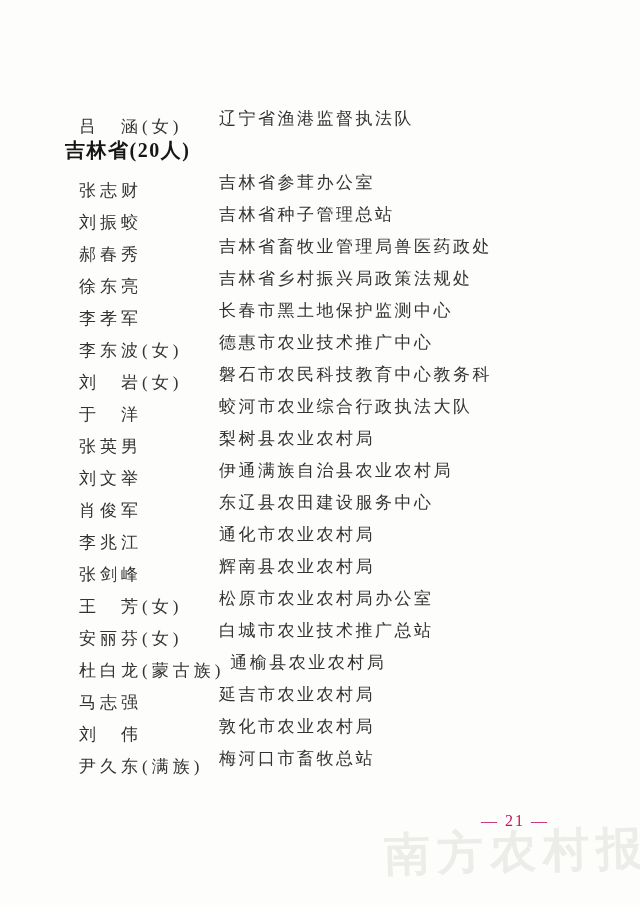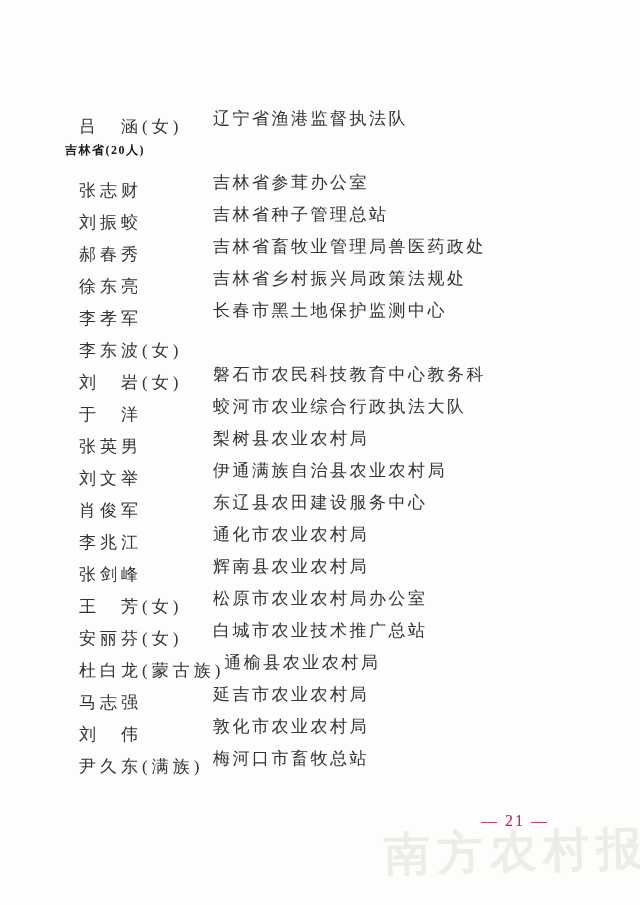--- a/index.html
+++ b/index.html
@@ -48,27 +48,28 @@
   .entry-name {
     min-width: 134px;
     letter-spacing: 4px;
     white-space: nowrap;
     flex-shrink: 0;
     margin-top: 16px;
   }
   .entry-org {
     letter-spacing: 2.5px;
     white-space: nowrap;
+    margin-left: 6px;
   }
   .section-header {
     height: 32px;
     display: flex;
     align-items: center;
     margin-left: -14px;
-    font-size: 12px;
+    font-size: 20px;
     font-weight: bold;
     color: #161616;
     letter-spacing: 1.5px;
     white-space: nowrap;
   }
   .page-number {
     position: absolute;
     top: 812px;
     left: 450px;
     width: 130px;
@@ -107,20 +108,21 @@
       <div class="entry-row">
         <span class="entry-name">徐东亮</span>
         <span class="entry-org">吉林省乡村振兴局政策法规处</span>
       </div>
       <div class="entry-row">
         <span class="entry-name">李孝军</span>
         <span class="entry-org">长春市黑土地保护监测中心</span>
       </div>
       <div class="entry-row">
         <span class="entry-name">李东波(女)</span>
+        <span class="entry-org">德惠市农业技术推广中心</span>
       </div>
       <div class="entry-row">
         <span class="entry-name">刘　岩(女)</span>
         <span class="entry-org">磐石市农民科技教育中心教务科</span>
       </div>
       <div class="entry-row">
         <span class="entry-name">于　洋</span>
         <span class="entry-org">蛟河市农业综合行政执法大队</span>
       </div>
       <div class="entry-row">

